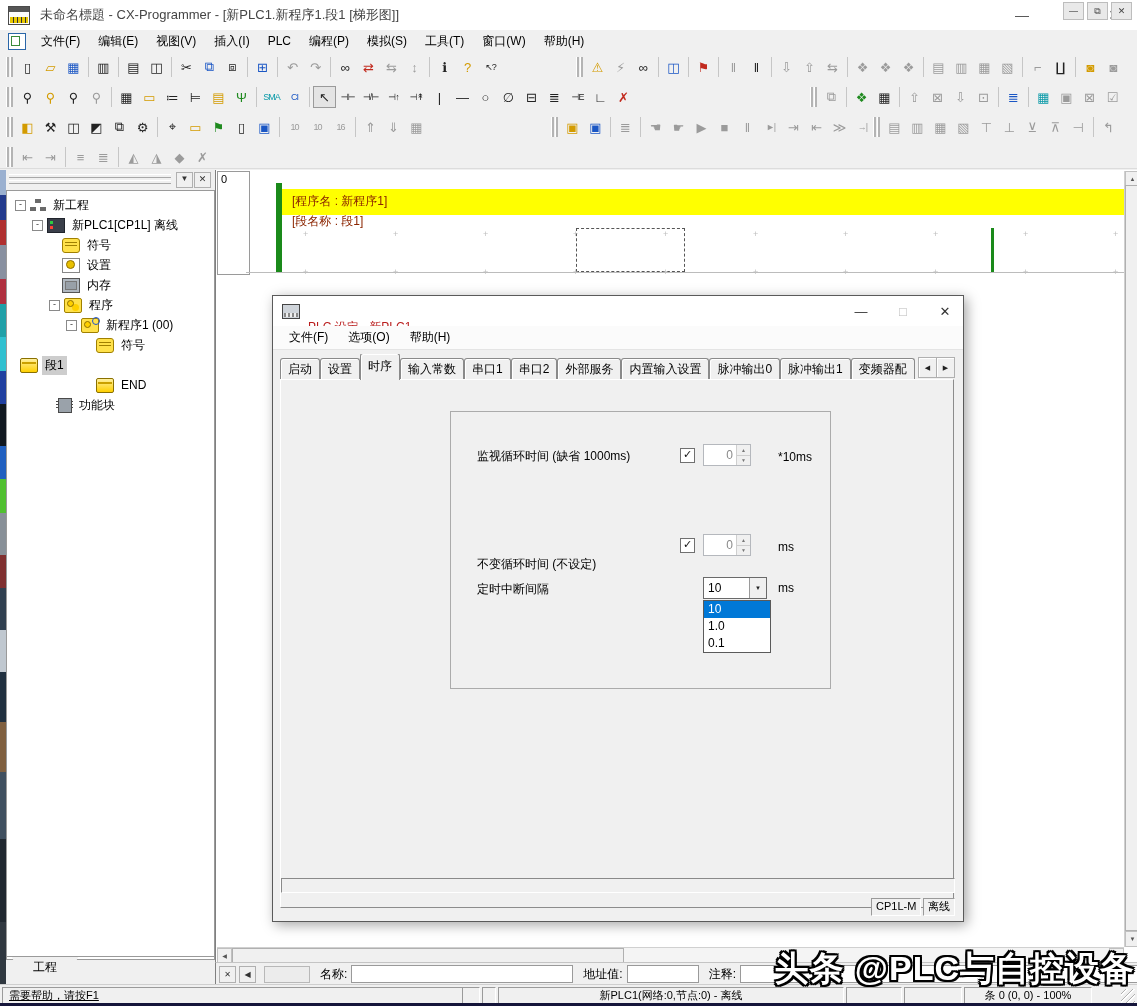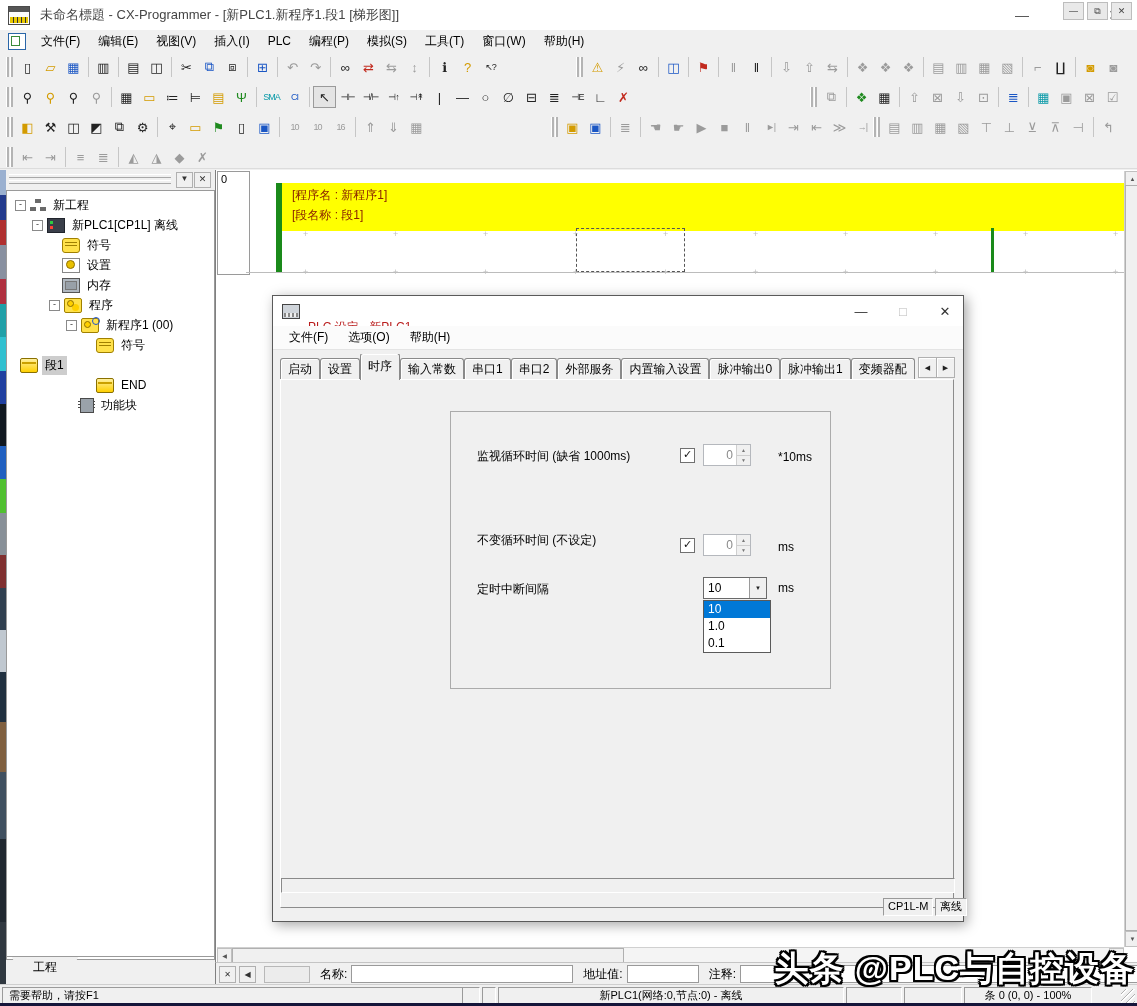--- a/index.html
+++ b/index.html
@@ -88,21 +88,21 @@
   .mi-newprog::after{content:"";position:absolute;right:-2px;top:-2px;width:6px;height:6px;border:1px solid #2255cc;border-radius:50%;}
   .mi-section{background:linear-gradient(180deg,#fff0a0,#ffd000);border:1px solid #8a7000;border-radius:2px;}
   .mi-section::before{content:"";position:absolute;left:1px;right:1px;top:3px;height:2px;background:#caa000;}
   .mi-fb{background:#9aa2aa;border:1px solid #4a4a4a;width:12px;margin-left:2px;}
   .mi-fb::before{content:"";position:absolute;left:-3px;top:2px;width:2px;height:1px;background:#4a4a4a;
         box-shadow:0 3px 0 #4a4a4a,0 6px 0 #4a4a4a,15px 0 0 #4a4a4a,15px 3px 0 #4a4a4a,15px 6px 0 #4a4a4a;}
   
   #editor{position:absolute;left:215px;top:170px;width:922px;height:792px;background:#fff;border-left:1px solid #808080;}
   #gutter{position:absolute;left:1px;top:1px;width:28px;height:101px;background:#fff;border:1px solid #9a9a9a;
           font-size:11px;padding:1px 0 0 3px;}
-  #banner{position:absolute;left:60px;top:13px;width:849px;height:48px;background:#ffff00;}
+  #banner{position:absolute;left:60px;top:19px;width:849px;height:26px;background:#ffff00;}
   #busbar-left{position:absolute;left:60px;top:13px;width:6px;height:89px;background:#1a8a1a;}
   .banner-line{position:absolute;left:16px;color:#8b2500;font-size:12px;white-space:nowrap;}
   #banner-l1{top:4px;} #banner-l2{top:24px;}
   #rung-row{position:absolute;left:30px;top:55px;width:880px;height:47px;border-bottom:1px solid #bcbcbc;}
   #sel-box{position:absolute;left:360px;top:58px;width:107px;height:42px;border:1px dashed #555;}
   #busbar-right{position:absolute;left:775px;top:58px;width:3px;height:44px;background:#1a8a1a;}
   .plus{position:absolute;color:#c0c0c0;font-size:9px;line-height:9px;}
   
   #vscroll{position:absolute;right:0;top:1px;width:13px;height:776px;background:#f4f4f4;border-left:1px solid #d0d0d0;}
   .sb-arrow{position:absolute;left:0;width:13px;height:14px;background:#f0f0f0;border:1px solid #c0c0c0;
@@ -119,21 +119,21 @@
   .ab-btn{width:15px;height:15px;background:#f0f0f0;border:1px solid #b0b0b0;font-size:8px;
           display:flex;align-items:center;justify-content:center;color:#333;margin-left:3px;flex:none;}
   .ab-box{width:44px;height:15px;border:1px solid #b8b8b8;background:#ececec;margin-left:8px;flex:none;}
   .ab-label{margin-left:10px;white-space:nowrap;flex:none;}
   .ab-input{height:16px;background:#fff;border:1px solid #9a9a9a;margin-left:4px;flex:none;}
   #ab-name{width:220px;} #ab-addr{width:70px;} #ab-cmt{width:408px;}
   
   #statusbar{position:absolute;left:0;top:984px;width:1137px;height:22px;background:#f0f0f0;border-top:1px solid #cfcfcf;}
   .sp{position:absolute;top:2px;height:16px;border:1px solid;border-color:#9a9a9a #fff #fff #9a9a9a;
       font-size:11px;line-height:15px;background:#f0f0f0;white-space:nowrap;overflow:hidden;}
-  #sp-help{left:2px;width:456px;padding-left:6px;}
+  #sp-help{left:2px;width:456px;padding-left:6px;text-decoration:underline;}
   #sp-a{left:462px;width:16px;} #sp-b{left:482px;width:12px;}
   #sp-plc{left:498px;width:344px;text-align:center;}
   #sp-c{left:846px;width:54px;} #sp-d{left:904px;width:56px;}
   #sp-pos{left:964px;width:126px;text-align:center;}
   #sb-grip{position:absolute;right:2px;top:4px;width:14px;height:14px;
       background:repeating-linear-gradient(135deg,transparent 0 3px,#b0b0b0 3px 4px,#fff 4px 5px);}
   #bottom-edge{position:absolute;left:0;top:1003px;width:1137px;height:3px;background:#15153a;}
   
   #dialog{position:absolute;left:272px;top:295px;width:690px;height:625px;background:#f0f0f0;
           border:1px solid #5a5a5a;box-shadow:3px 3px 12px rgba(0,0,0,.35);z-index:10;}
@@ -171,21 +171,21 @@
   .combo .val{flex:1;padding:3px 0 0 4px;font-size:12px;}
   .combo .cbtn{width:16px;background:#f0f0f0;border-left:1px solid #9a9a9a;display:flex;align-items:center;
        justify-content:center;font-size:6px;color:#222;}
   #dropdown{position:absolute;left:252px;top:188px;width:66px;background:#fff;border:1px solid #5a5a5a;z-index:6;}
   .dd-item{height:17px;line-height:17px;padding-left:4px;font-size:12px;}
   .dd-item.sel{background:#0078d7;color:#fff;}
   #dlg-msgbar{position:absolute;left:8px;right:8px;bottom:28px;height:13px;background:#f0f0f0;
        border:1px solid;border-color:#8a8a8a #fff #fff #8a8a8a;}
   .dsp{position:absolute;top:0;height:16px;border:1px solid;border-color:#9a9a9a #fff #fff #9a9a9a;
        font-size:11px;line-height:15px;padding:0 4px;background:#f0f0f0;white-space:nowrap;}
-  #dlg-status{position:absolute;left:12px;bottom:5px;width:100%;height:18px;}
+  #dlg-status{position:absolute;left:0;bottom:5px;width:100%;height:18px;}
   #dsp-model{left:598px;} #dsp-state{left:650px;}
   
   #watermark{position:absolute;right:2px;top:946px;z-index:50;font-size:34px;font-weight:bold;color:#fff;
        letter-spacing:1px;white-space:nowrap;
        text-shadow:-2px -2px 0 #000,2px -2px 0 #000,-2px 2px 0 #000,2px 2px 0 #000,
                    -2px 0 0 #000,2px 0 0 #000,0 -2px 0 #000,0 2px 0 #000;}
 </style>
 </head>
 <body>
 
@@ -461,21 +461,21 @@
       <div class="trow" style="">
         <span class="exp-sp"></span>
         <span class="mi mi-section"></span>
         <span class="tlabel sel">段1</span>
       </div>
       <div class="trow" style="padding-left: 76px;">
         <span class="exp-sp"></span>
         <span class="mi mi-section"></span>
         <span class="tlabel">END</span>
       </div>
-      <div class="trow" style="padding-left: 58px;">
+      <div class="trow" style="padding-left: 36px;">
         <span class="exp-sp"></span>
         <span class="mi mi-fb"></span>
         <span class="tlabel">功能块</span>
       </div>
     </div>
   <div id="tree-tab-row">
     <div id="proj-tab">工程</div>
   </div>
 </div>
 
@@ -585,21 +585,21 @@
       <span class="chk" style="top:36px">✓</span>
       <span class="spin" style="top:32px">
         <span class="val">0</span>
         <span class="btns">
           <span class="sb up">▲</span>
           <span class="sb">▼</span>
         </span>
       </span>
       <span class="fld-unit" style="top:38px">*10ms</span>
 
-      <span class="fld-label" style="top:120px">不变循环时间 (不设定)</span>
+      <span class="fld-label" style="top:144px">不变循环时间 (不设定)</span>
       <span class="chk" style="top:126px">✓</span>
       <span class="spin" style="top:122px">
         <span class="val">0</span>
         <span class="btns">
           <span class="sb up">▲</span>
           <span class="sb">▼</span>
         </span>
       </span>
       <span class="fld-unit" style="top:128px">ms</span>
 

